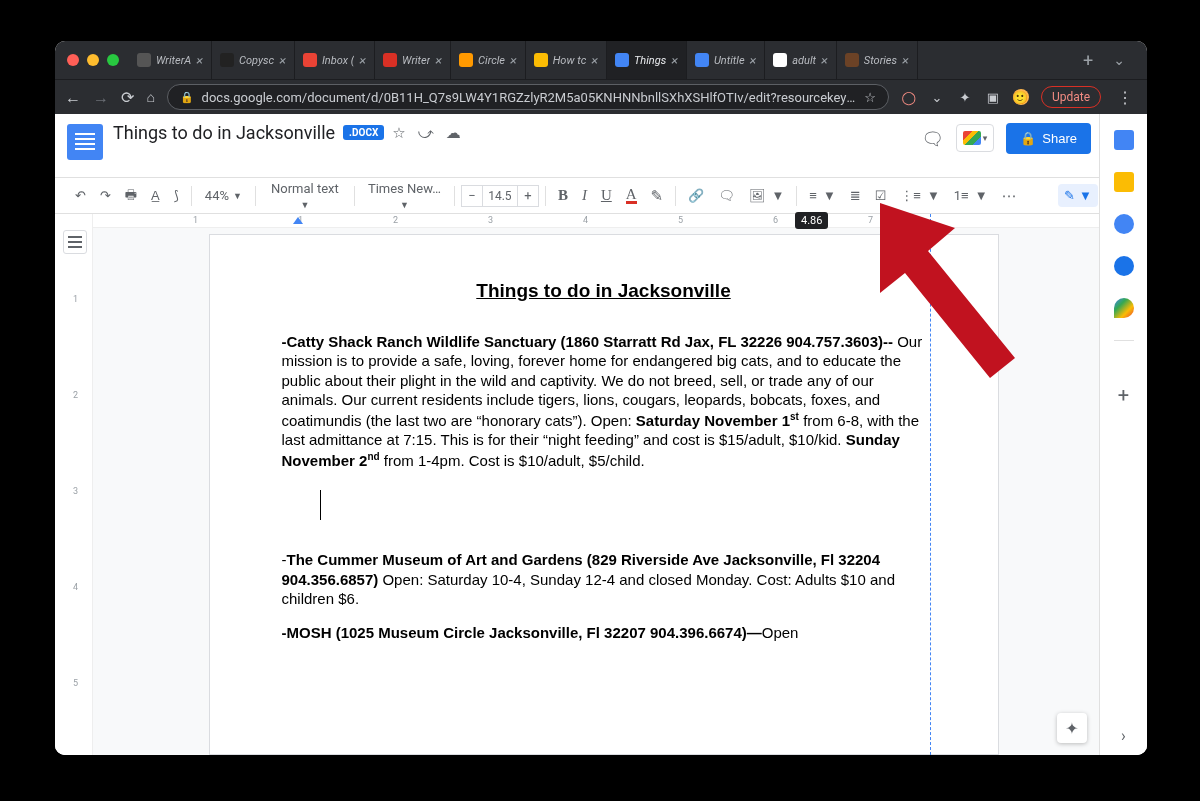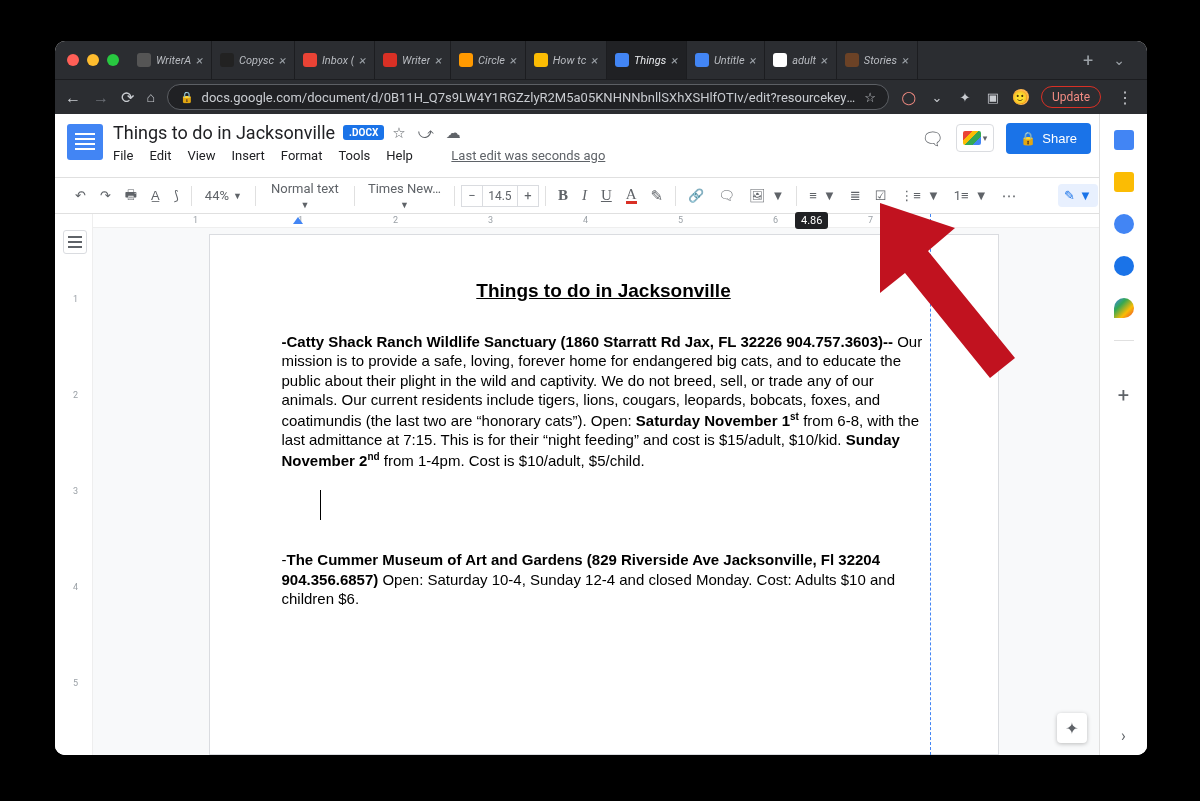--- a/index.html
+++ b/index.html
@@ -183,31 +183,20 @@
     <div class="doctitlearea">
       <div class="doctitle-row">
         <span class="doctitle">Things to do in Jacksonville</span>
         <span class="badge-docx">.DOCX</span>
         <div class="hdr-icons">
           <span>☆</span>
           <span>⤻</span>
           <span>☁</span>
         </div>
       </div>
-      <div class="menubar" id="menubar">
-          <span>File</span>
-          <span>Edit</span>
-          <span>View</span>
-          <span>Insert</span>
-          <span>Format</span>
-          <span>Tools</span>
-          <span>Help</span>
-          <span>&nbsp;&nbsp;</span>
-          <span class="lastedit">Last edit was seconds ago</span>
-        </div>
     </div>
     <div class="docheader-right">
       <span class="comment-all">🗨</span>
       <div class="meet">
           <div class="meet-ico"></div>
           <span style="font-size:9px;color:#5f6368;margin-left:2px">▾</span>
         </div>
       <button class="share">
           <span>🔒</span>
           <span>Share</span>
@@ -303,20 +292,23 @@
       <div class="page">
         <div class="doc-content">
           <div class="doc-title">Things to do in Jacksonville</div>
           <div class="item">
             <b>-Catty Shack Ranch Wildlife Sanctuary (1860 Starratt Rd Jax, FL 32226 904.757.3603)--</b><span> Our mission is to provide a safe, loving, forever home for endangered big cats, and to educate the public about their plight in the wild and captivity. We do not breed, sell, or trade any of our animals. Our current residents include tigers, lions, cougars, leopards, bobcats, foxes, and coatimundis (the last two are “honorary cats”).   Open: </span><b><span>Saturday November 1</span><sup>st</sup></b><span> from 6-8, with the last admittance at 7:15. This is for their “night feeding” and cost is $15/adult, $10/kid. </span><b><span>Sunday November 2</span><sup>nd</sup></b><span> from 1-4pm. Cost is $10/adult, $5/child.</span>
           </div>
           <div class="cursor-line"></div>
           <div class="item">
             -<b>The Cummer Museum of Art and Gardens (829 Riverside Ave Jacksonville, Fl 32204 904.356.6857)</b><span> Open: Saturday 10-4, Sunday 12-4 and closed Monday. Cost: Adults $10 and children $6.</span>
           </div>
+          <div class="item">
+            <b>-MOSH (1025 Museum Circle Jacksonville, Fl 32207 904.396.6674)—</b><span>Open</span>
+          </div>
         </div>
       </div>
     </div>
     <div class="scrollbar">
         <div class="scroll-thumb"></div>
       </div>
     <div class="explore">✦</div>
   </div>
 
   <div class="sidepanel">

